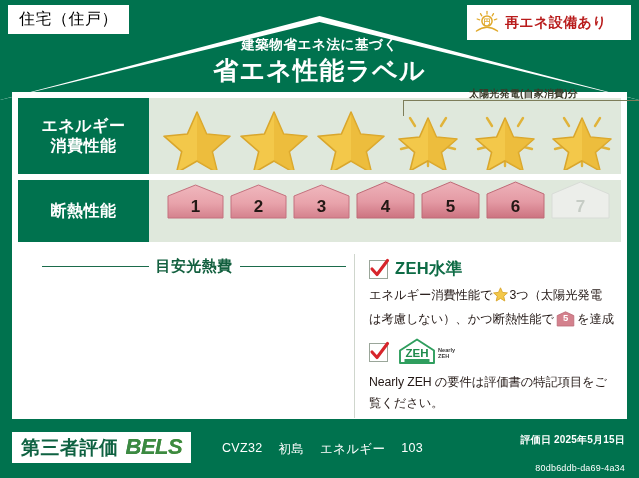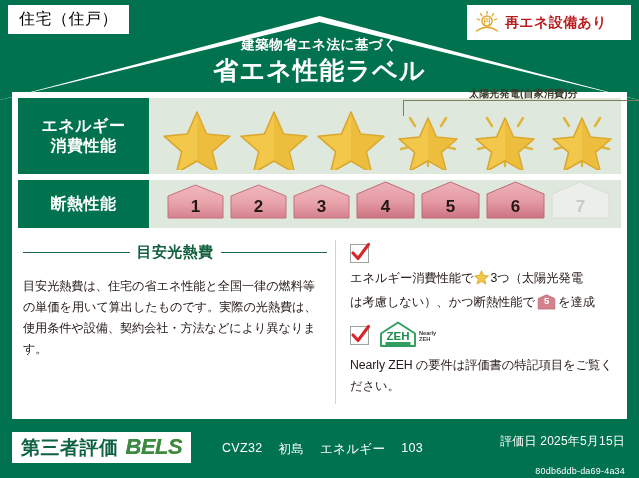--- a/index.html
+++ b/index.html
@@ -96,21 +96,21 @@
 
   
   .perf-row {
     display: flex;
     align-items: stretch;
     background: #dfe8dc;
     margin: 6px 6px 0 6px;
     position: relative;
   }
   .row-energy { height: 76px; }
-  .row-insul  { height: 48px; margin-top: 6px; }
+  .row-insul  { height: 62px; margin-top: 6px; }
 
   .row-label {
     width: 131px;
     flex: 0 0 131px;
     background: #00724e;
     color: #ffffff;
     font-size: 16px;
     font-weight: bold;
     letter-spacing: 0.5px;
     display: flex;
@@ -184,21 +184,21 @@
     font-size: 17px;
     font-weight: bold;
     color: #231815;
     z-index: 2;
   }
   .house.off .num { color: #c6ccc5; }
 
   
   .lower {
     display: flex;
-    margin: 8px 6px 0 3px;
+    margin: 8px 6px 0 22px;
     height: 180px;
   }
   .lower-left {
     width: 320px;
     flex: 0 0 320px;
     position: relative;
     padding: 0 8px;
     box-sizing: border-box;
   }
   .divider-v {
@@ -330,21 +330,21 @@
     gap: 16px;
     white-space: nowrap;
   }
   .eval-date {
     position: absolute;
     right: 14px;
     top: 7px;
     color: #ffffff;
     text-align: right;
   }
-  .eval-date .d { font-size: 12px; font-weight: normal; letter-spacing: 0.2px; }
+  .eval-date .d { font-size: 10px; font-weight: bold; letter-spacing: 0.2px; }
   .eval-date .id { font-size: 9px; margin-top: 16px; letter-spacing: 0.2px; }
 </style>
 </head>
 <body>
 
 <div class="label-root">
 
   <svg class="roof" viewBox="0 0 639 100" preserveAspectRatio="none">
     <polygon points="0,100 319.5,16 639,100" fill="#ffffff"></polygon>
     <polygon points="0,100 319.5,22 639,100" fill="#00724e"></polygon>
@@ -514,34 +514,34 @@
     </div>
 
     <div class="lower">
 
       <div class="lower-left">
         <div class="cost-title-row">
           <div class="cost-rule"></div>
           <div class="cost-title">目安光熱費</div>
           <div class="cost-rule"></div>
         </div>
-        <div class="cost-note">目安光熱費は、住宅の省エネ性能と全国一律の燃料等の単価を用いて算出したものです。実際の光熱費は、使用条件や設備、契約会社・方法などにより異なります。</div>
       </div>
 
       <div class="divider-v"></div>
 
       <div class="lower-right">
 
         <div class="zeh-block">
           <div class="zeh-head">
             <span class="chk">
               <svg width="21" height="22" viewBox="0 0 21 22">
                 <path d="M3 12 L8 17.5 L18.5 3.5" fill="none" stroke="#d7252b" stroke-width="3.1" stroke-linecap="round" stroke-linejoin="round"></path>
               </svg>
             </span>
+            <span class="zeh-title">ZEH水準</span>
           </div>
           <div class="zeh-body">
             <span>エネルギー消費性能で</span><span class="inline-star">
               <svg width="15" height="15" viewBox="0 0 15 15">
                 <polygon points="7.5,0.8 9.5,5.4 14.4,5.9 10.7,9.2 11.8,14 7.5,11.4 3.2,14 4.3,9.2 0.6,5.9 5.5,5.4" fill="#f3c84a" stroke="#d9a62c" stroke-width="0.9" stroke-linejoin="round"></polygon>
               </svg></span><span>3つ（太陽光発電</span><br><span>は考慮しない）、かつ断熱性能で</span><span class="inline-house">
               <svg width="19" height="16" viewBox="0 0 19 16">
                 <polygon points="9.5,0.8 17.8,4.6 17.8,15 1.2,15 1.2,4.6" fill="#d4818d" stroke="#bb6a77" stroke-width="0.8"></polygon>
               </svg>
               <span class="n">5</span>

